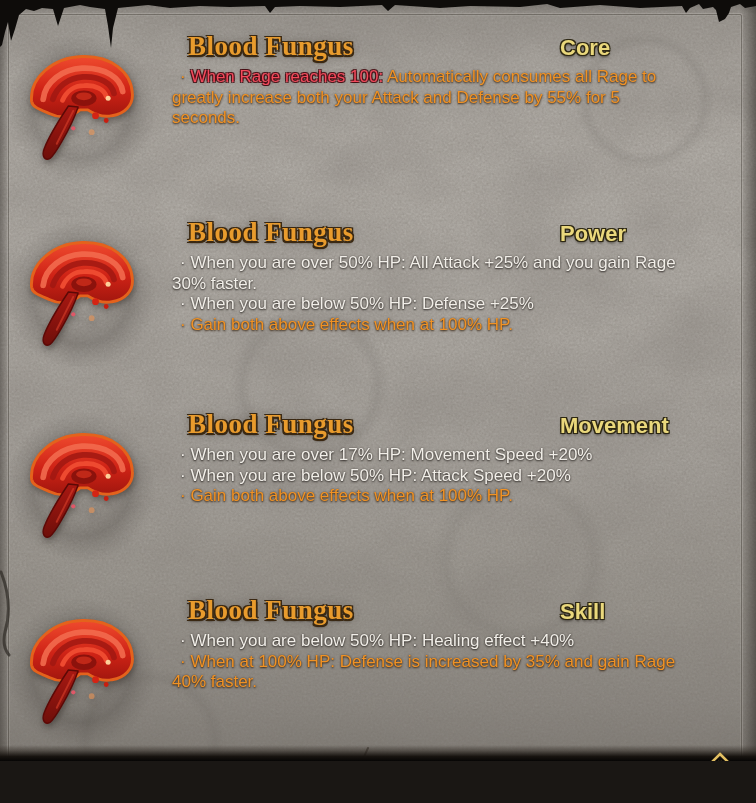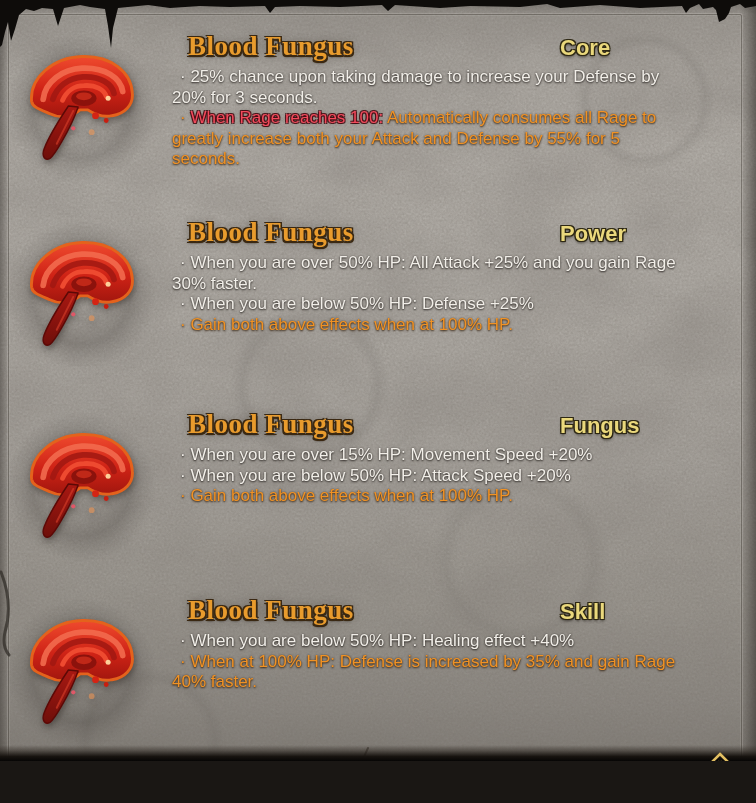--- a/index.html
+++ b/index.html
@@ -146,22 +146,20 @@
   <section class="tooltip" style="top: 31px;">
     <div class="icon-smudge"></div>
     <div class="item-icon">
       <svg viewBox="0 0 130 130">
             <use href="#mushroom-symbol"></use>
           </svg>
     </div>
     <h2 class="item-title">Blood Fungus</h2>
     <div class="item-tier">Core</div>
     <div class="item-desc">
-          <p class="line"><span class="seg-white">· 25% chance upon taking damage to increase your Defense by
-20% for 3 seconds.</span></p>
           <p class="line"><span class="seg-orange">· </span><span class="seg-red">When Rage reaches 100:</span><span class="seg-orange"> Automatically consumes all Rage to
 greatly increase both your Attack and Defense by 55% for 5
 seconds.</span></p>
         </div>
   </section>
 
   <section class="tooltip" style="top: 217px;">
     <div class="icon-smudge"></div>
     <div class="item-icon">
       <svg viewBox="0 0 130 130">
@@ -179,23 +177,23 @@
   </section>
 
   <section class="tooltip" style="top: 409px;">
     <div class="icon-smudge"></div>
     <div class="item-icon">
       <svg viewBox="0 0 130 130">
             <use href="#mushroom-symbol"></use>
           </svg>
     </div>
     <h2 class="item-title">Blood Fungus</h2>
-    <div class="item-tier">Fungus</div>
-    <div class="item-desc">
-          <p class="line"><span class="seg-white">· When you are over 15% HP: Movement Speed +20%</span></p>
+    <div class="item-tier">Movement</div>
+    <div class="item-desc">
+          <p class="line"><span class="seg-white">· When you are over 17% HP: Movement Speed +20%</span></p>
           <p class="line"><span class="seg-white">· When you are below 50% HP: Attack Speed +20%</span></p>
           <p class="line"><span class="seg-orange">· Gain both above effects when at 100% HP.</span></p>
         </div>
   </section>
 
   <section class="tooltip" style="top: 595px;">
     <div class="icon-smudge"></div>
     <div class="item-icon">
       <svg viewBox="0 0 130 130">
             <use href="#mushroom-symbol"></use>

